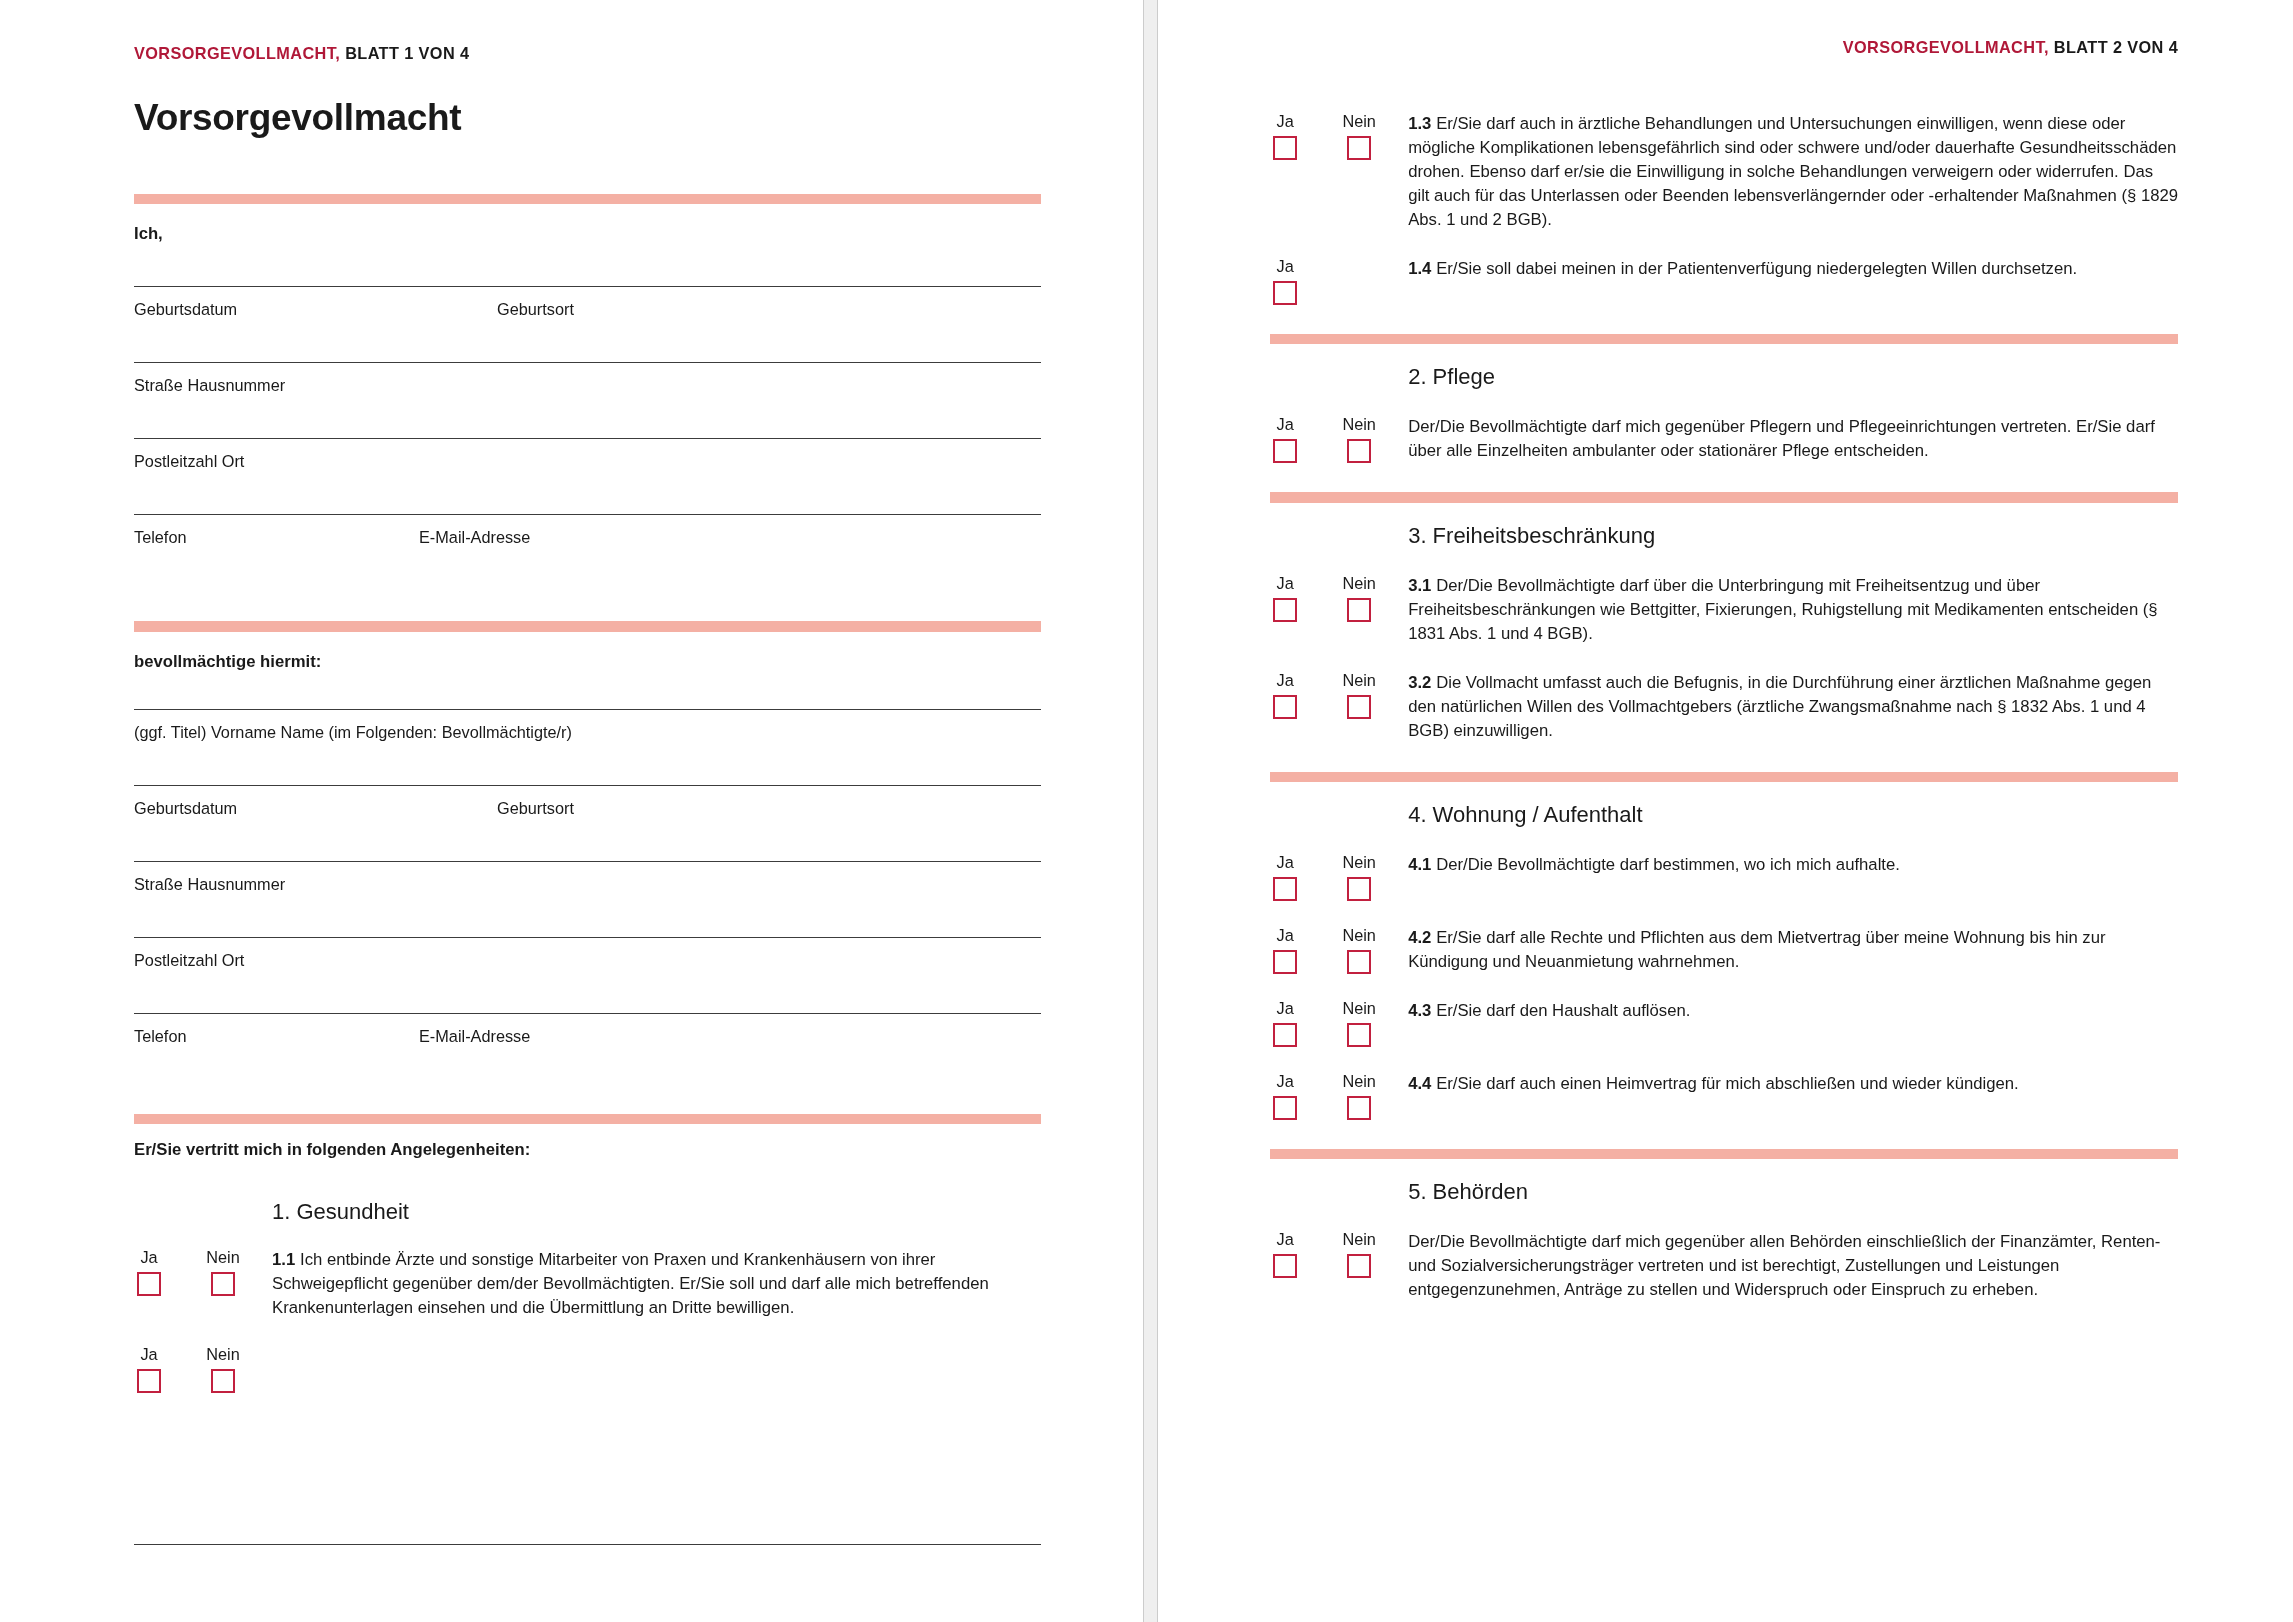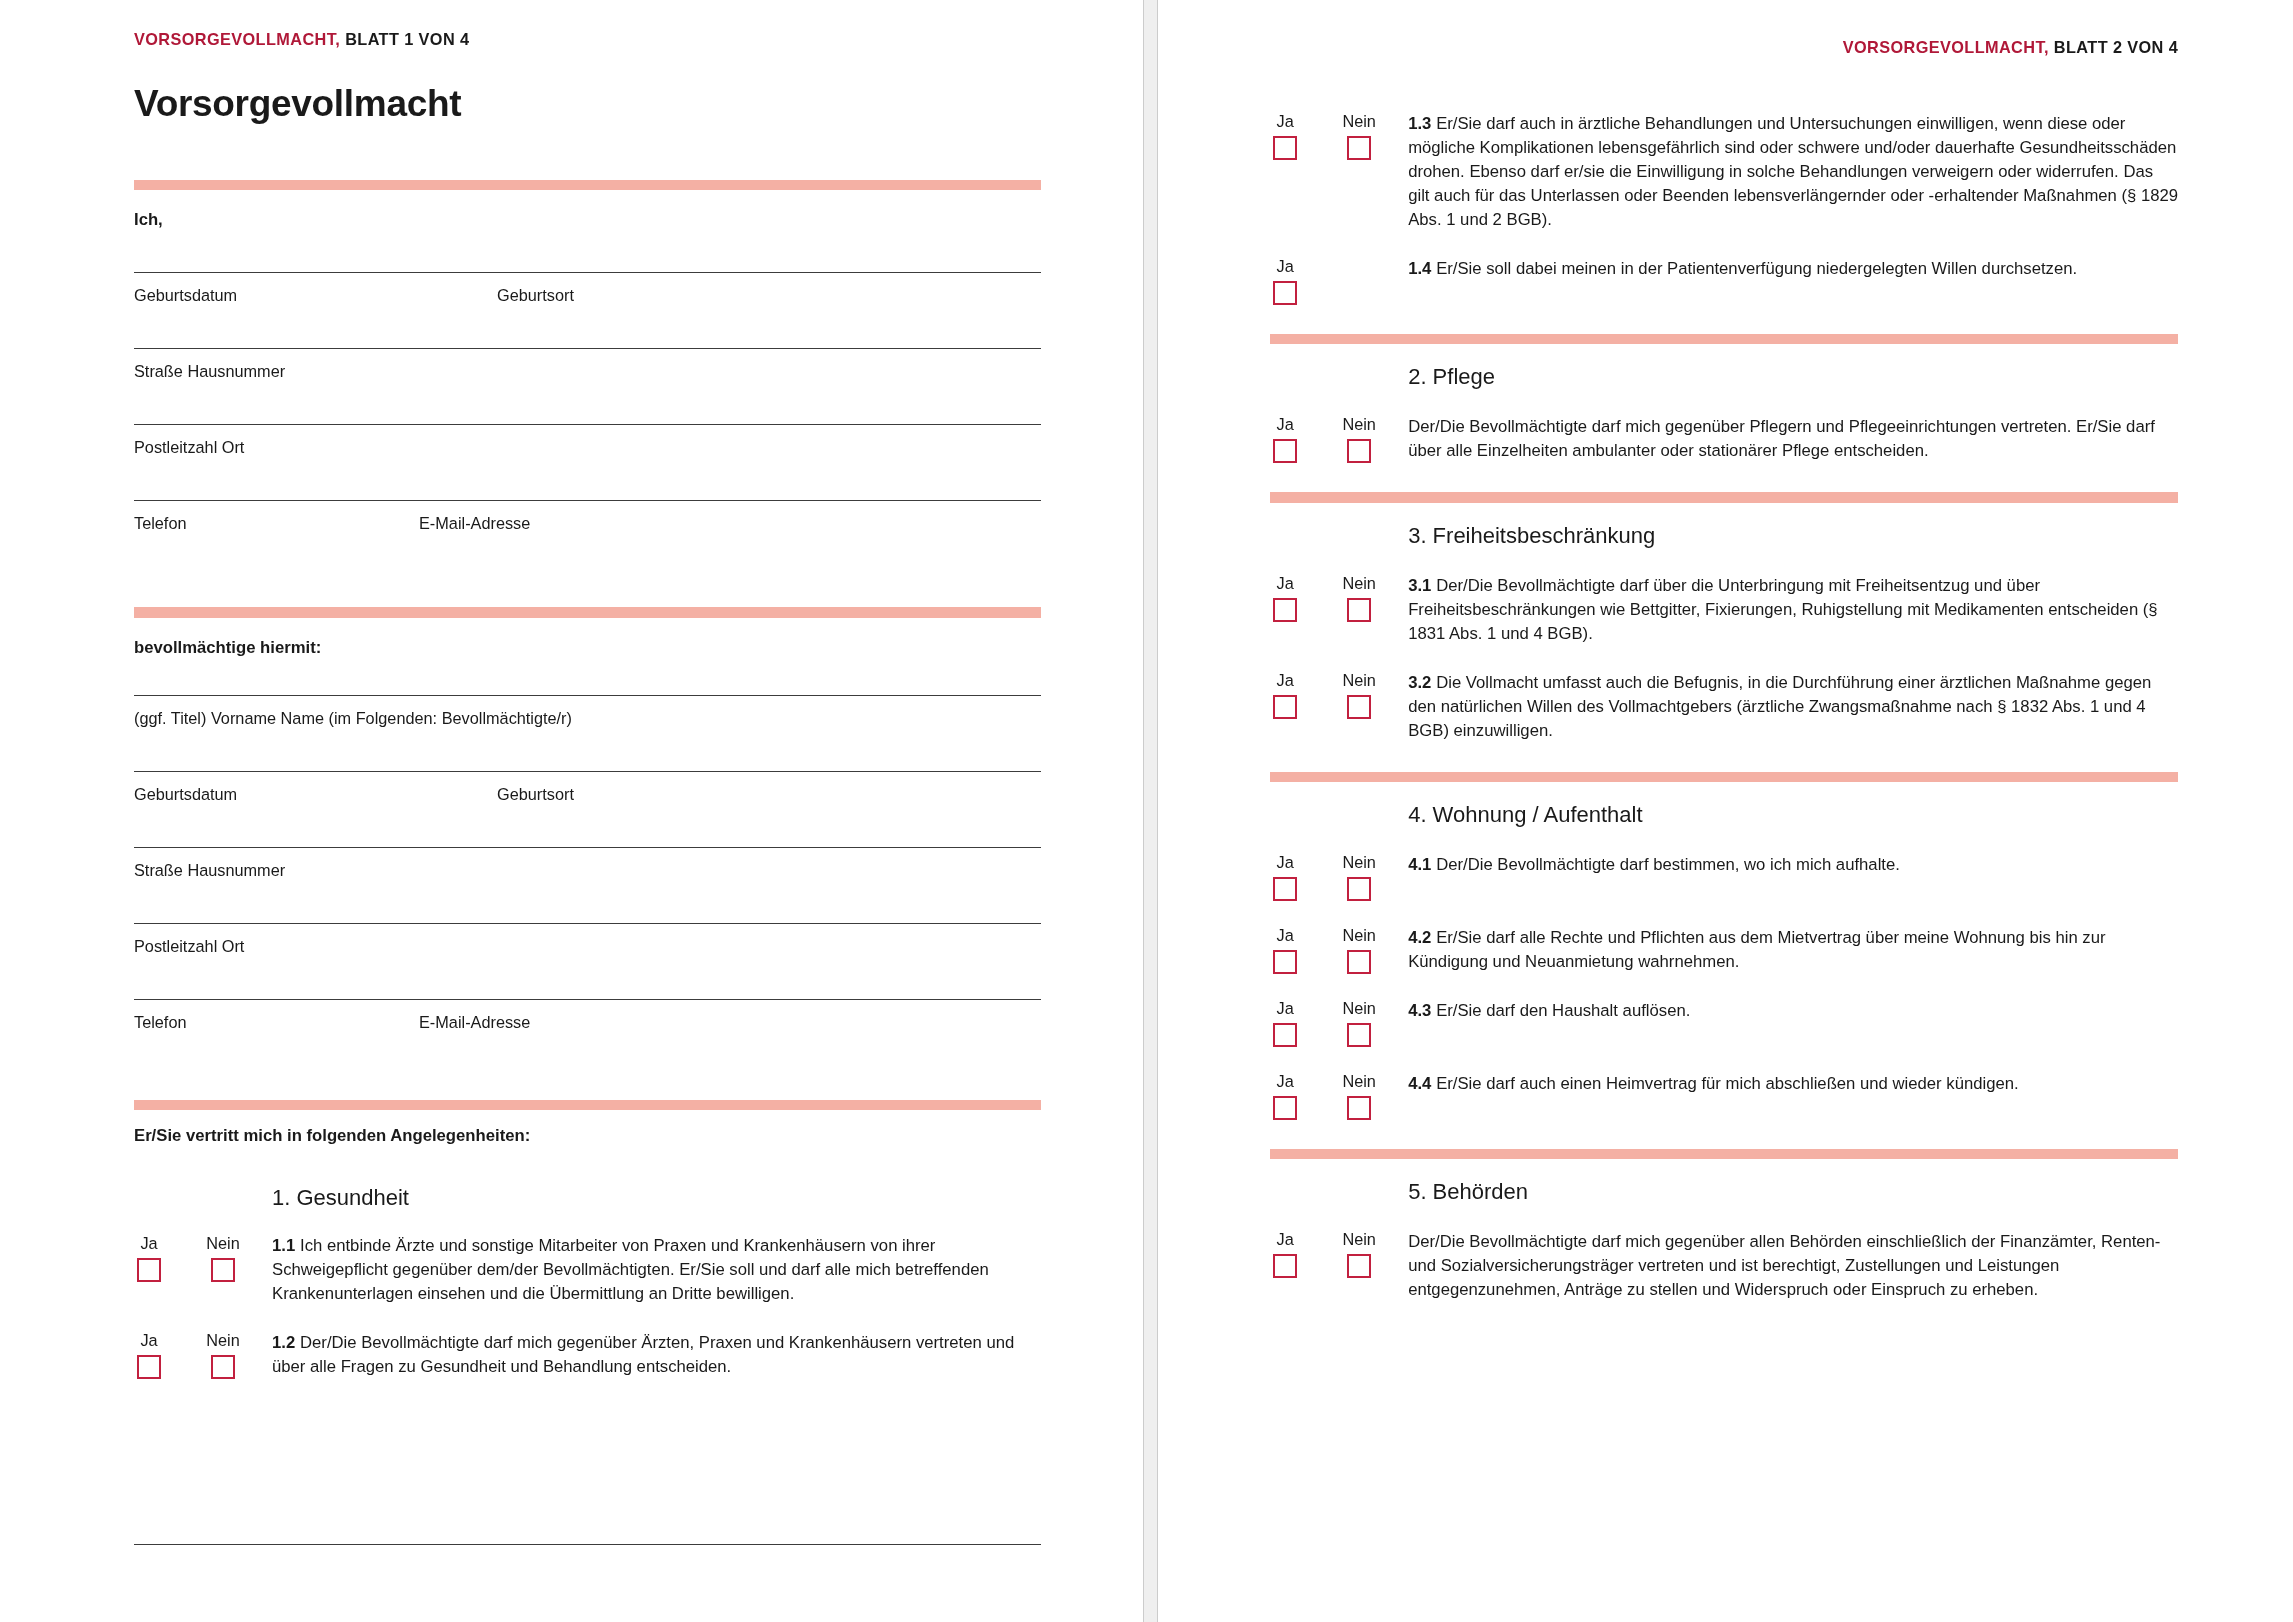--- a/index.html
+++ b/index.html
@@ -3,21 +3,21 @@
 <meta charset="utf-8">
 <style>
   *{margin:0;padding:0;box-sizing:border-box}
   html,body{width:2293px;height:1622px;background:#ffffff;font-family:"Liberation Sans",sans-serif;color:var(--ink,#1a1a1a)}
   .spread{display:flex;width:2293px;height:1622px}
   .page{position:relative;background:#fff;height:1622px;overflow:hidden}
   .p1{width:1143px}
   .gutter{width:15.3px;background:#efefef;border-left:1px solid #cccccc;border-right:1px solid #cccccc}
   .p2{width:1135px}
   .content{position:relative}
-  .p1 .content{margin-left:134px;width:907px;padding-top:30px}
+  .p1 .content{margin-left:134px;width:907px;padding-top:44px}
   .p2 .content{margin-left:112px;width:908px;padding-top:38px}
 
   .hdr{font-size:16.3px;font-weight:bold;letter-spacing:0.4px;line-height:19px;white-space:nowrap}
   .hdr .brand{color:var(--accent,#b01838)}
   .p2 .hdr{text-align:right}
 
   h1.title{font-size:37px;line-height:44px;margin-top:32.5px;letter-spacing:-0.3px;font-weight:bold}
 
   .bar{height:10.5px;background:var(--bar,#f4b0a4)}
   .mt16{margin-top:15.3px}.mt20{margin-top:19px}.mt24{margin-top:23px}.mt26{margin-top:25px}
@@ -157,21 +157,20 @@
         <div class="cbcol">
           <div class="cbg">
             <span class="cblab">Ja</span>
             <span class="cbbox"></span>
           </div>
           <div class="cbg">
             <span class="cblab">Nein</span>
             <span class="cbbox"></span>
           </div>
         </div>
-        <div class="itext"><b>1.2</b><span>Der/Die Bevollmächtigte darf mich gegenüber Ärzten, Praxen und Krankenhäusern vertreten und über alle Fragen zu Gesundheit und Behandlung entscheiden.</span></div>
       </div>
 
     </div>
 
     <div class="footer">
       <div class="sigline"></div>
     </div>
   </div>
 
   <div class="gutter"></div>

